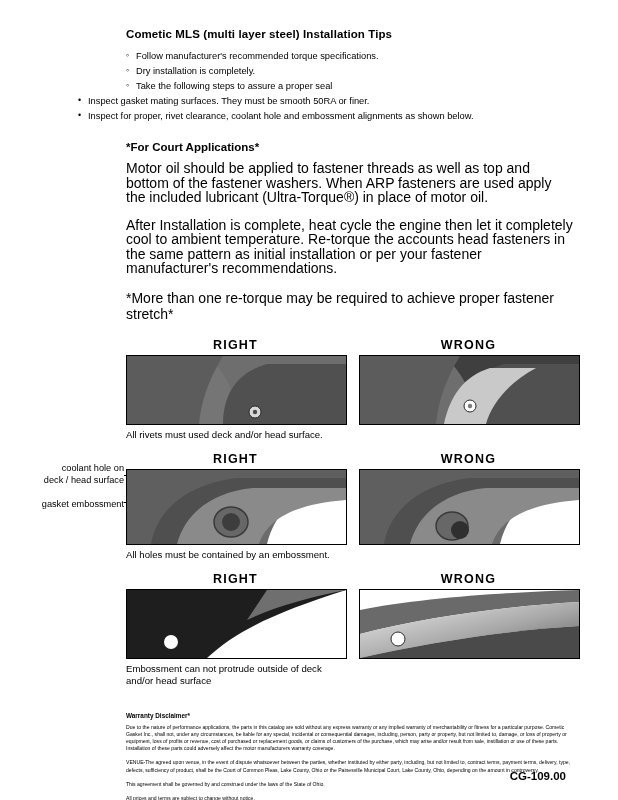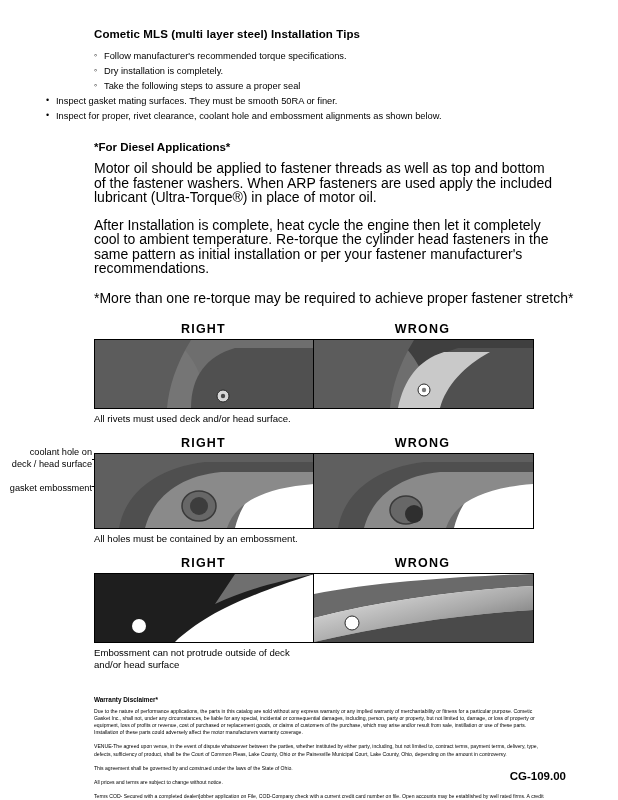--- a/index.html
+++ b/index.html
@@ -13,21 +13,21 @@
     font-family: "Liberation Sans", sans-serif;
     color: #000000;
     position: relative;
     overflow: hidden;
   }
   .page {
     position: relative;
     width: 618px;
     height: 800px;
     box-sizing: border-box;
-    padding: 28px 44px 10px 32px;
+    padding: 28px 44px 10px 64px;
   }
 
   h1.title {
     font-size: 11.5px;
     font-weight: bold;
     margin: 0 0 9px 62px;
     letter-spacing: 0.1px;
   }
 
   ul.bullets {
@@ -86,20 +86,21 @@
 
   
   .figures {
     margin-top: 16px;
     margin-left: 62px;
     width: 452px;
     position: relative;
   }
   .fig-row {
     display: flex;
+    gap: 14px;
   }
   .fig-col { width: 219px; }
   .fig-label {
     text-align: center;
     font-size: 12.5px;
     font-weight: bold;
     letter-spacing: 1.2px;
     margin-bottom: 3px;
   }
   .fig-box {
@@ -172,23 +173,23 @@
   <ul class="bullets">
     <li>Follow manufacturer's recommended torque specifications.</li>
     <li>Dry installation is completely.</li>
     <li>Take the following steps to assure a proper seal</li>
   </ul>
   <ul class="sub">
     <li>Inspect gasket mating surfaces.  They must be smooth 50RA or finer.</li>
     <li>Inspect for proper, rivet clearance, coolant hole and embossment alignments as shown below.</li>
   </ul>
 
-  <h2 class="subhead">*For Diesel Applications*</h2>
+  <h2 class="subhead">*For Court Applications*</h2>
   <p class="body">Motor oil should be applied to fastener threads as well as top and bottom of the fastener washers. When ARP fasteners are used apply the included lubricant (Ultra-Torque®) in place of motor oil.</p>
-  <p class="body">After Installation is complete, heat cycle the engine then let it completely cool to ambient temperature. Re-torque the cylinder head fasteners in the same pattern as initial installation or per your fastener manufacturer's recommendations.</p>
+  <p class="body">After Installation is complete, heat cycle the engine then let it completely cool to ambient temperature. Re-torque the accounts head fasteners in the same pattern as initial installation or per your fastener manufacturer's recommendations.</p>
   <p class="note">*More than one re-torque may be required to achieve proper fastener stretch*</p>
 
   <div class="figures">
 
     <div class="group">
       <div class="fig-row">
         <div class="fig-col">
           <div class="fig-label">RIGHT</div>
           <div class="fig-box">
             <svg viewBox="0 0 219 68" preserveAspectRatio="none">

